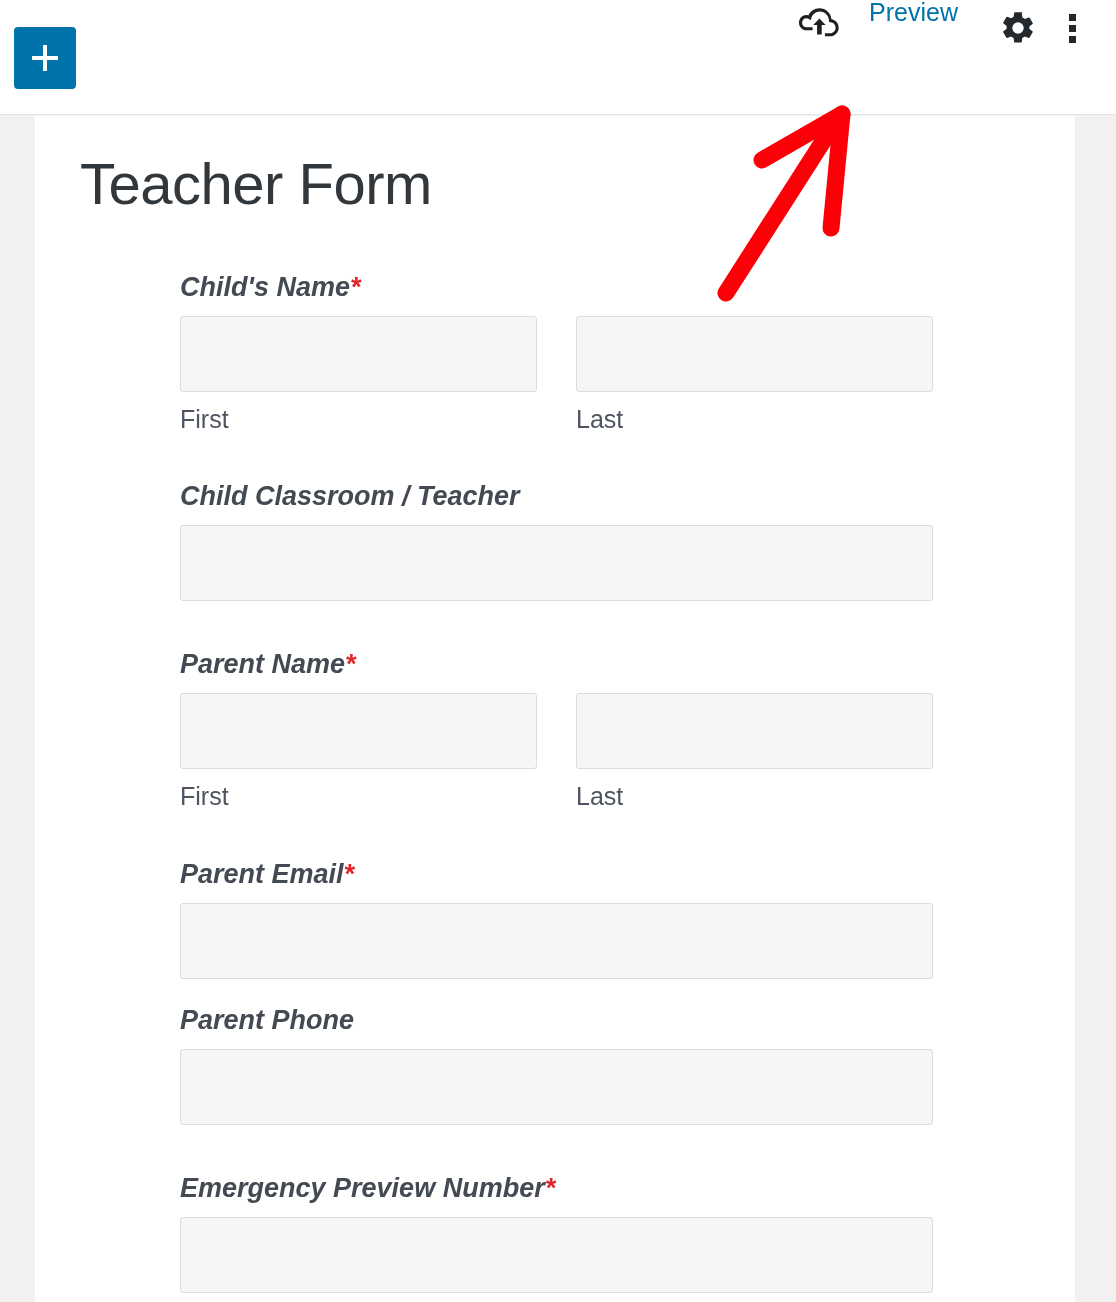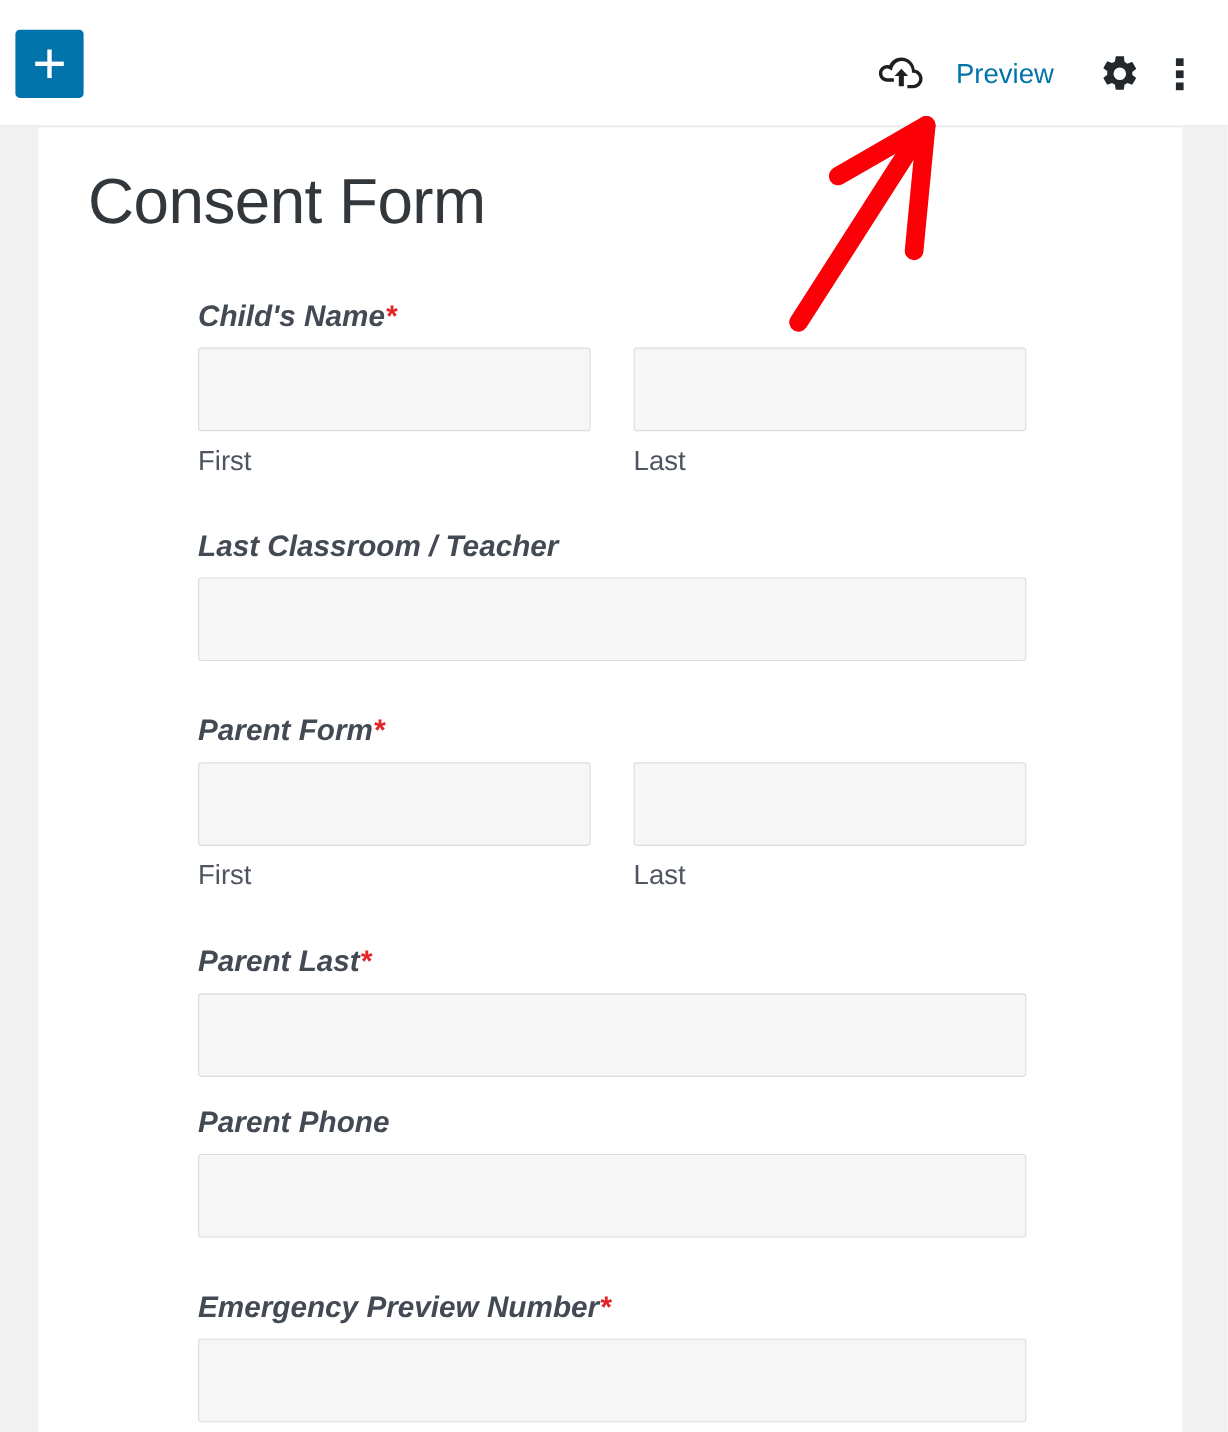--- a/index.html
+++ b/index.html
@@ -50,21 +50,21 @@
   }
   #add-block-button .plus-v { width: 4px; height: 26px; }
   #add-block-button .plus-h { width: 26px; height: 4px; }
 
   .toolbar-right {
     position: absolute;
     right: 0;
     top: 0;
     height: 134px;
     display: flex;
-    align-items: center;
+    align-items: flex-start;
   }
   .tb-icon-btn {
     background: none;
     border: none;
     padding: 0;
     margin: 0;
     cursor: pointer;
     display: flex;
     align-items: center;
     justify-content: center;
@@ -227,21 +227,21 @@
         <span class="dot"></span>
         <span class="dot"></span>
       </span>
     </button>
 
   </div>
 </div>
 
 <div id="form-canvas">
 
-  <h1 id="page-title">Consent Form</h1>
+  <h1 id="page-title">Teacher Form</h1>
 
   <div id="form-fields">
 
     <div class="field-block">
       <div class="field-label">
         <span>Child's Name</span><span class="req-star">*</span>
       </div>
       <div class="name-row">
         <div class="name-col">
           <input class="text-input" type="text" value="" style="">
@@ -249,44 +249,44 @@
         </div>
         <div class="name-col">
           <input class="text-input" type="text" value="" style="">
           <div class="sub-label">Last</div>
         </div>
       </div>
     </div>
 
     <div class="field-block" style="margin-top:48px;">
       <div class="field-label">
-        <span>Last Classroom / Teacher</span>
+        <span>Child Classroom / Teacher</span>
       </div>
       <input class="text-input full-width-input" type="text" value="" style="">
     </div>
 
     <div class="field-block" style="margin-top:48px;">
       <div class="field-label">
-        <span>Parent Form</span><span class="req-star">*</span>
+        <span>Parent Name</span><span class="req-star">*</span>
       </div>
       <div class="name-row">
         <div class="name-col">
           <input class="text-input" type="text" value="" style="">
           <div class="sub-label">First</div>
         </div>
         <div class="name-col">
           <input class="text-input" type="text" value="" style="">
           <div class="sub-label">Last</div>
         </div>
       </div>
     </div>
 
     <div class="field-block" style="margin-top:48px;">
       <div class="field-label">
-        <span>Parent Last</span><span class="req-star">*</span>
+        <span>Parent Email</span><span class="req-star">*</span>
       </div>
       <input class="text-input full-width-input" type="email" value="" style="">
     </div>
 
     <div class="field-block" style="">
       <div class="field-label">
         <span>Parent Phone</span>
       </div>
       <input class="text-input full-width-input" type="tel" value="" style="">
     </div>

